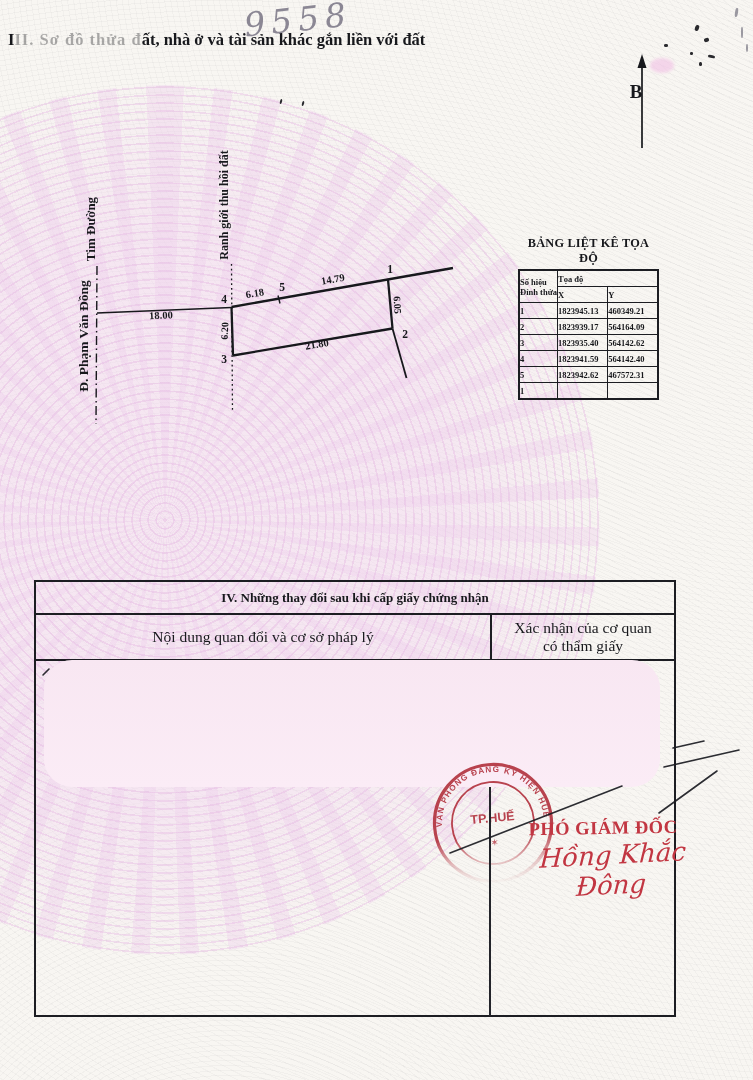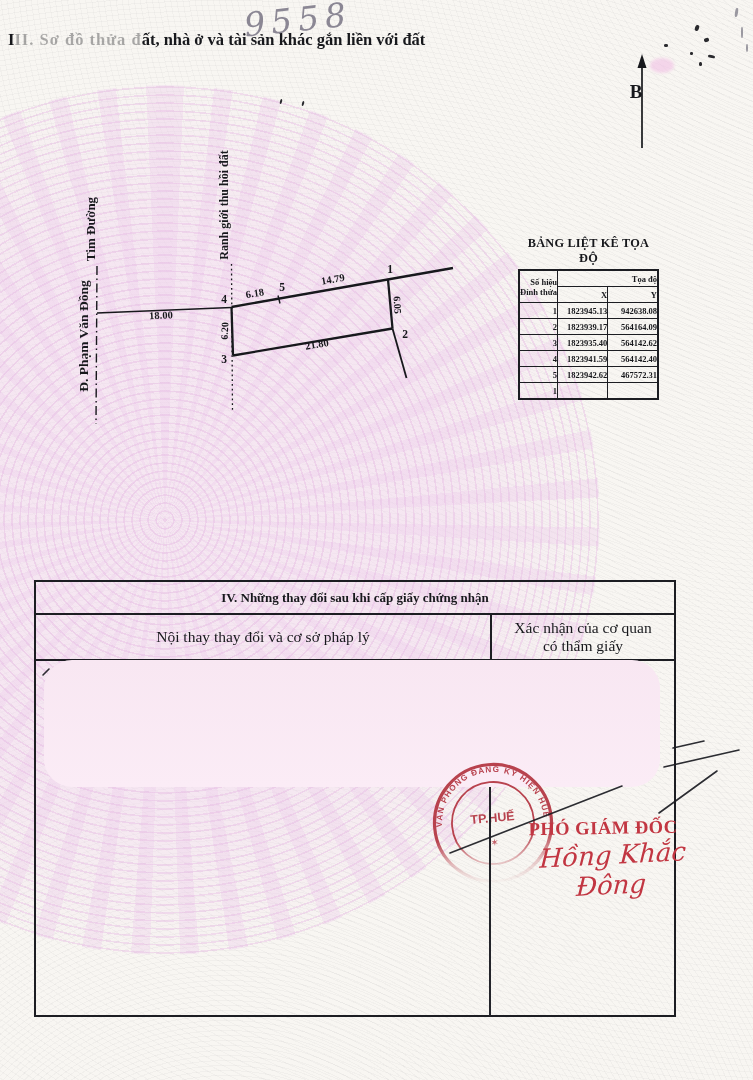--- a/index.html
+++ b/index.html
@@ -29,21 +29,21 @@
   
   .hdr{position:absolute; left:8px; top:30px; font-size:16.5px; font-weight:bold; z-index:9; white-space:nowrap;}
   .hdr .faded{opacity:.35; filter:blur(.4px); font-weight:600; letter-spacing:1px;}
   .handw{position:absolute; left:244px; top:0px; z-index:9; font-family:"DejaVu Serif",serif;
          font-style:italic; font-size:33px; color:#8b8794; letter-spacing:6px; transform:rotate(-6deg);}
   
   .coordwrap{position:absolute; left:518px; top:236px; z-index:9;}
   .coordtitle{width:141px; text-align:center; font-size:12.3px; font-weight:bold; letter-spacing:.2px;}
   table.coords{border-collapse:collapse; margin-top:3px; table-layout:fixed; width:141px;}
   table.coords th, table.coords td{
-    border:1px solid #1c1d22; padding:0; text-align:right; vertical-align:middle;
+    border:1px solid #1c1d22; padding:0; text-align:left; vertical-align:middle;
     font-size:8.5px; font-weight:bold; height:15px; overflow:hidden;}
   table.coords{border:2px solid #1c1d22;}
   .c-vert{width:37px; font-size:8px;}
   .c-x{width:52px;} .c-y{width:52px;}
   
   .sec4{position:absolute; left:34px; top:580px; width:642px; height:437px;
         border:2px solid #1c1d22; z-index:5; box-sizing:border-box;}
   .sec4-title{height:31px; border-bottom:2px solid #1c1d22; text-align:center;
         font-size:13px; font-weight:bold; line-height:31px;}
   .sec4-head{display:flex; height:46px; border-bottom:2px solid #1c1d22; box-sizing:border-box;}
@@ -138,21 +138,21 @@
         </th>
         <th colspan="2">Tọa độ</th>
       </tr>
       <tr>
         <th class="c-x">X</th>
         <th class="c-y">Y</th>
       </tr>
       <tr>
         <td>1</td>
         <td>1823945.13</td>
-        <td>942638.08</td>
+        <td>460349.21</td>
       </tr>
       <tr>
         <td>2</td>
         <td>1823939.17</td>
         <td>564164.09</td>
       </tr>
       <tr>
         <td>3</td>
         <td>1823935.40</td>
         <td>564142.62</td>
@@ -172,21 +172,21 @@
         <td></td>
         <td></td>
       </tr>
     </tbody>
       </table>
   </div>
 
   <div class="sec4">
     <div class="sec4-title">IV. Những thay đổi sau khi cấp giấy chứng nhận</div>
     <div class="sec4-head">
-      <div class="cl">Nội thay thay đổi và cơ sở pháp lý</div>
+      <div class="cl">Nội dung quan đổi và cơ sở pháp lý</div>
       <div class="cr">
         <span>Xác nhận của cơ quan</span>
         <span>có thẩm giấy</span>
       </div>
     </div>
   </div>
 
   <div class="redact"></div>
 
   <div class="stamp">

